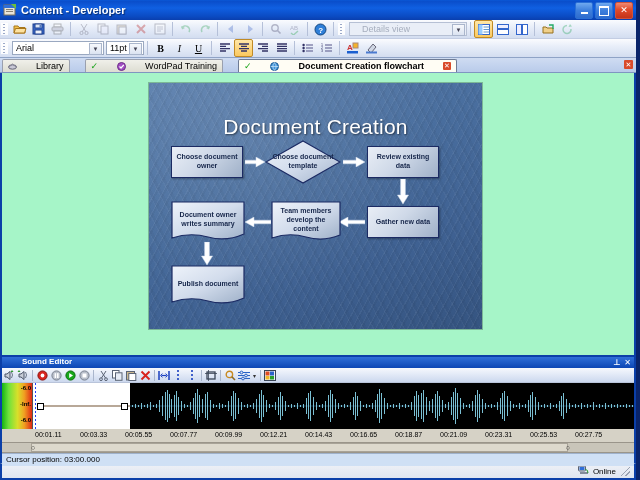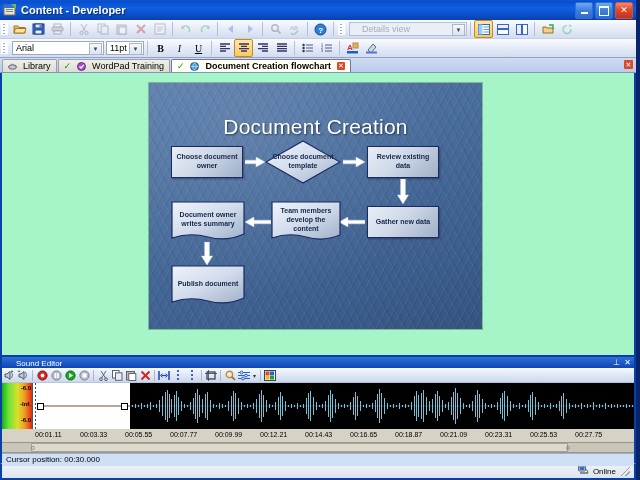--- a/index.html
+++ b/index.html
@@ -116,22 +116,22 @@
   
   .tabstrip{
     flex:0 0 14px;height:14px;
     background:linear-gradient(180deg,#cfdcf2 0%,#b9cbea 100%);
     display:flex;align-items:flex-end;
     padding-left:2px;
     position:relative;
     border-bottom:1px solid #7f96c0;
   }
   .tab{
-    height:13px;display:flex;align-items:center;gap:6px;
-    padding:0 5px;margin-right:1px;
+    height:13px;display:flex;align-items:center;gap:19px;
+    padding:0 5px;margin-right:15px;
     font-size:9px;color:#000;
     background:linear-gradient(180deg,#f0f0ea 0%,#ddddd2 100%);
     border:1px solid #9aa0ae;border-bottom:none;
     border-radius:2px 2px 0 0;
     white-space:nowrap;
     box-sizing:border-box;
   }
   .tab.active{
     background:#fffdf4;font-weight:bold;
     border-color:#6e7b94;
@@ -204,22 +204,22 @@
     flex:0 0 106px;height:106px;
     background:#d6d2c6;
     border-top:2px solid #0b3fa8;
     display:flex;flex-direction:column;
     position:relative;
     border-left:2px solid #0b3fa8;border-right:2px solid #0b3fa8;
   }
   .sound-title{
     flex:0 0 11px;height:11px;
     background:linear-gradient(180deg,#2f6fd8,#0c46b4);
-    color:#fff;font-size:8px;font-weight:normal;
-    display:flex;align-items:flex-end;padding-left:14px;
+    color:#fff;font-size:8px;font-weight:bold;
+    display:flex;align-items:flex-start;padding-left:20px;
     position:relative;
   }
   .sound-title .sbtns{position:absolute;right:3px;top:1px;display:flex;gap:4px;color:#fff;font-size:8px;line-height:9px;}
   .sound-toolbar{
     flex:0 0 14px;height:14px;
     background:linear-gradient(180deg,#f6f8fd 0%,#e3eaf7 45%,#ccd8ee 100%);
     display:flex;align-items:center;
     border-bottom:1px solid #b9c4da;
   }
   .sbtn{width:14px;height:13px;flex:0 0 14px;display:flex;align-items:center;justify-content:center;}
@@ -1020,21 +1020,21 @@
       <span class="rlbl" style="left:573px;">00:27.75</span>
     </div>
 
     <div class="scroll">
       <div class="thumb"></div>
       <span class="cmark">○</span>
       <span class="cmark2">○</span>
     </div>
 
     <div class="statusrow">
-      <span class="statuscell" style="border-right:none;flex:1 1 auto;">Cursor position: 00:30.000</span>
+      <span class="statuscell" style="border-right:none;flex:1 1 auto;">Cursor position: 03:00.000</span>
     </div>
 
     <div class="sound-pad"></div>
   </div>
 
   <div class="appstatus">
     <span>
       <svg width="12" height="10" viewBox="0 0 12 10">
         <rect x="0.5" y="1" width="7" height="5" rx="1" fill="#cfd8e8" stroke="#5b6475"></rect>
         <rect x="1.6" y="2" width="4.8" height="3" fill="#2f6fd8"></rect>

